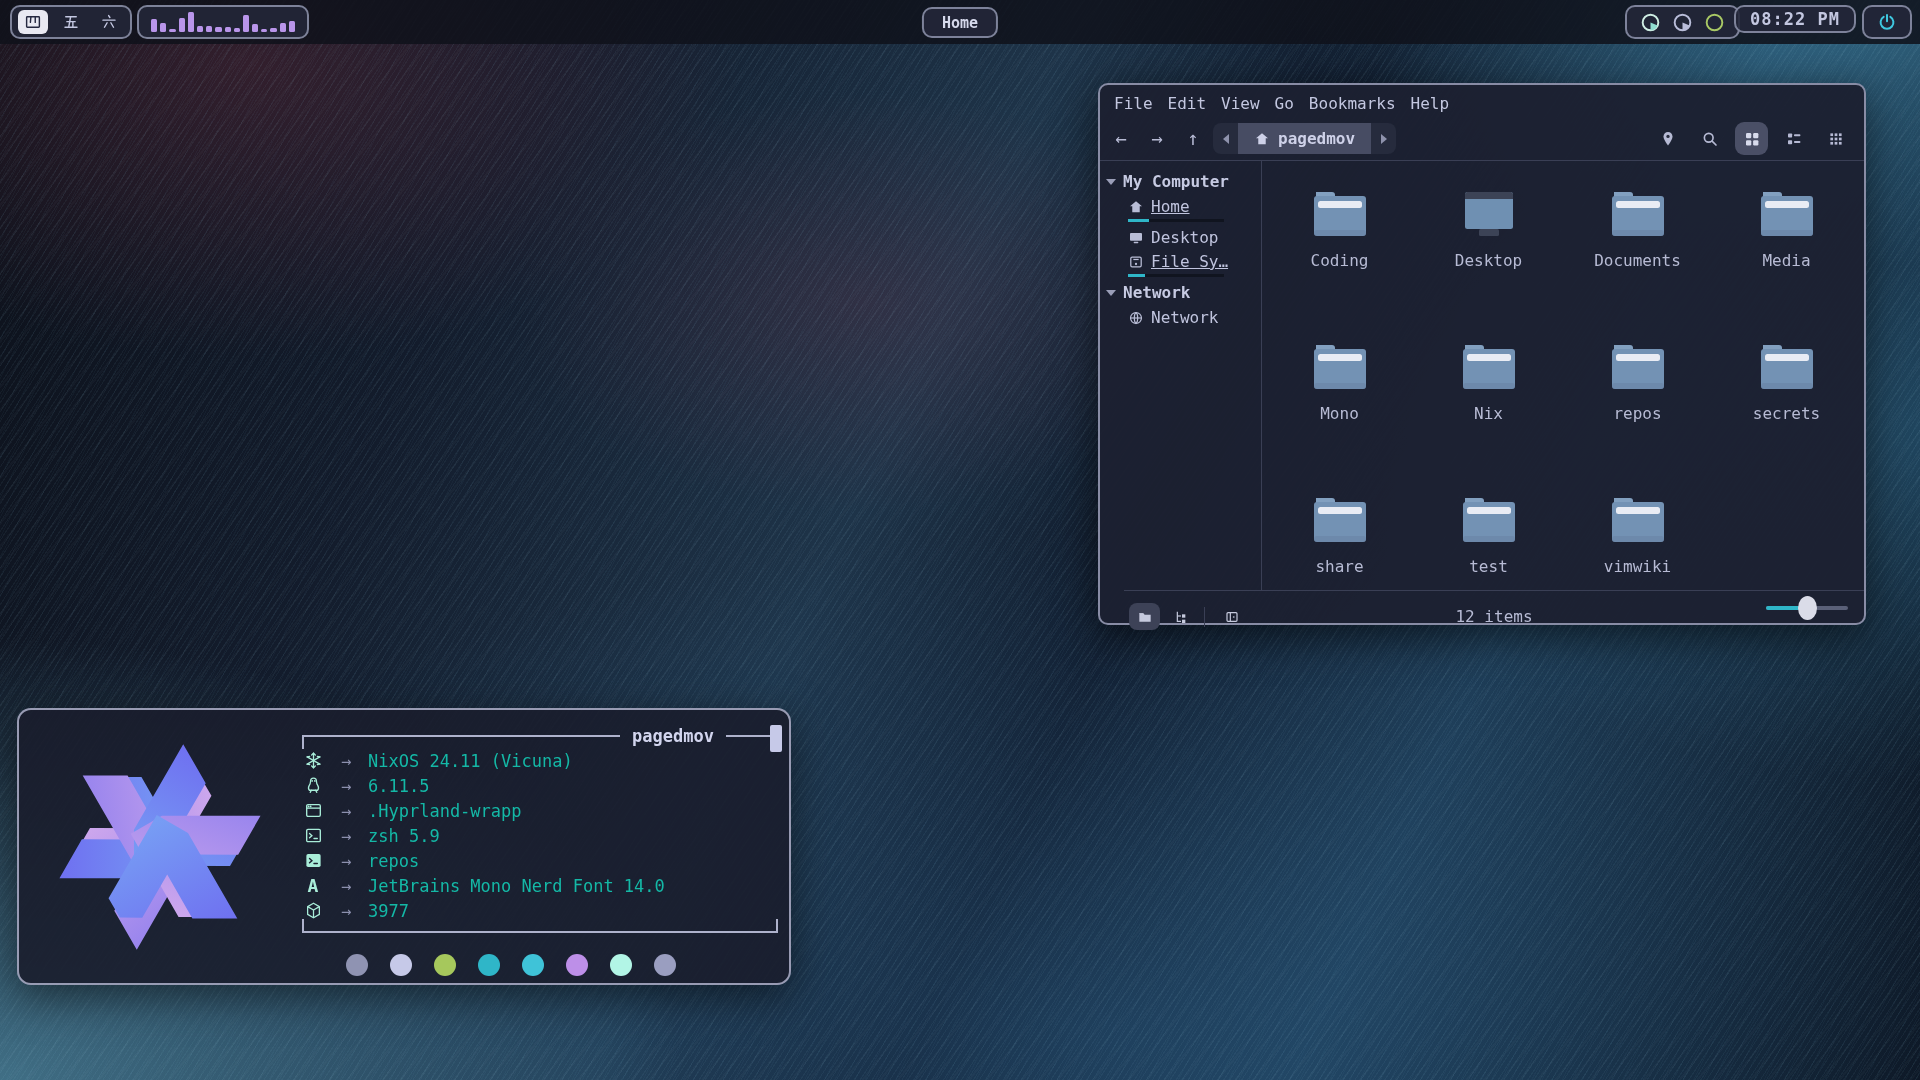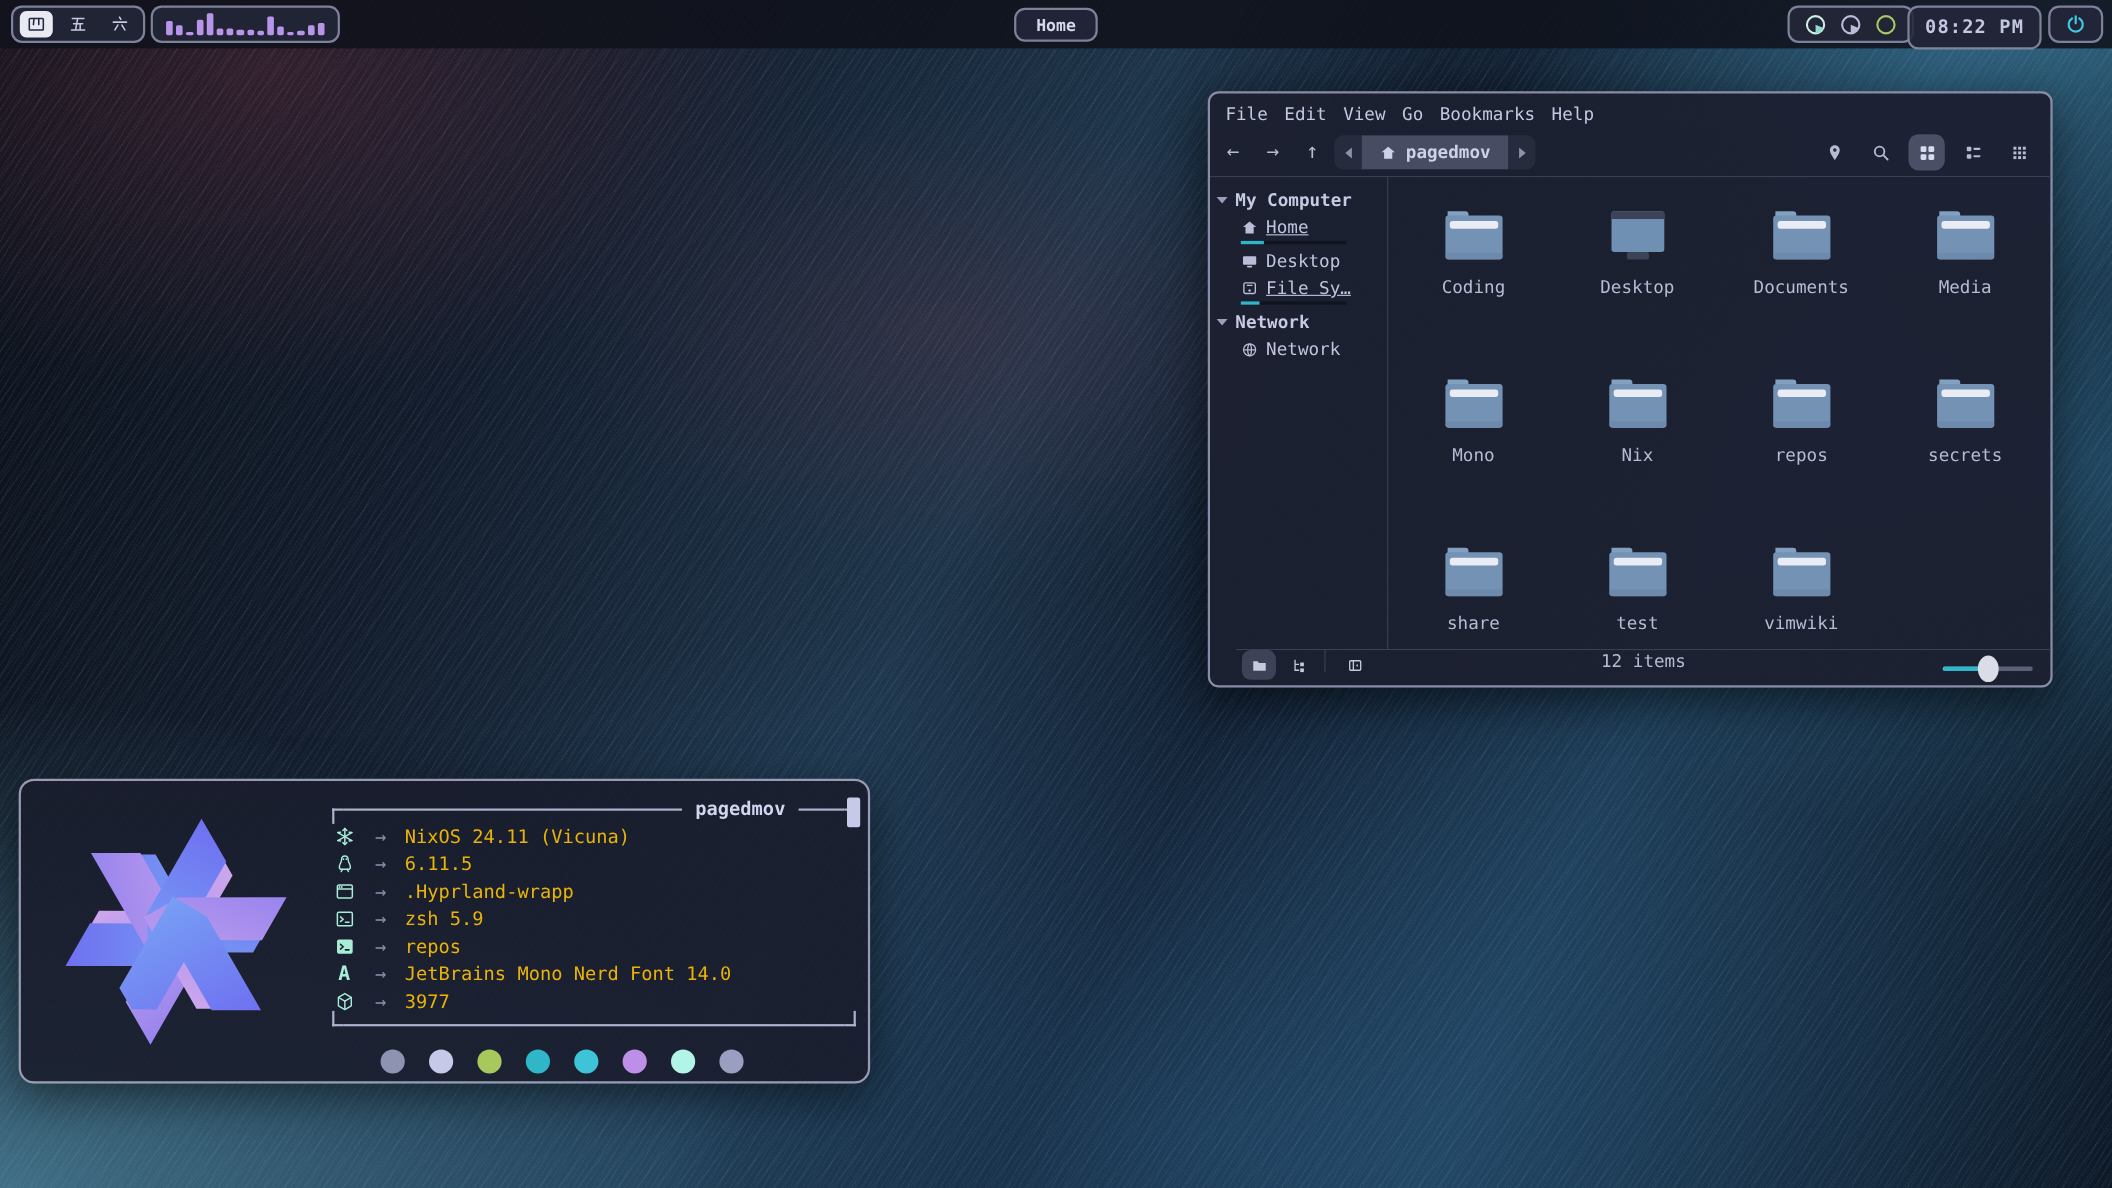--- a/index.html
+++ b/index.html
@@ -36,21 +36,21 @@
   .ws svg { width:18px; height:18px; }
   .ws.active { background:#e9e9f2; color:#252840; }
   .viz-pill { position:absolute; left:137px; top:5px; width:172px; height:34px;
               padding:0 12px; gap:3px; align-items:flex-end; padding-bottom:5px; }
   .viz-bar { width:7px; border-radius:1.5px; }
   .center-pill { position:absolute; left:50%; transform:translateX(-50%); top:7px;
                  height:31px; padding:0 18px; }
   .center-pill span { font-size:15px; font-weight:bold; color:#d6d9ec; }
   .rings-pill { position:absolute; right:180px; top:5px; height:34px; padding:0 13px; gap:11px; }
   .rings-pill svg { width:21px; height:21px; }
-  .clock-pill { position:absolute; right:64px; top:5px; height:40px; padding:0 14px; }
+  .clock-pill { position:absolute; right:64px; top:5px; height:28px; padding:0 14px; }
   .clock-pill span { font-size:17px; font-weight:bold; color:#c3c7e0; letter-spacing:1px; }
   .power-pill { position:absolute; right:8px; top:5px; height:34px; width:50px;
                 justify-content:center; }
   .power-pill svg { width:20px; height:20px; }
 
   
   .fm { position:absolute; left:1098px; top:83px; width:768px; height:542px;
         background:rgba(28,32,49,.96); border:2px solid rgba(155,160,186,.85);
         border-radius:10px; box-shadow:0 12px 42px rgba(0,0,0,.55); color:#bfc3dc; }
   .fm-menubar { display:flex; gap:15px; padding:9px 0 4px 14px; font-size:16px; color:#c3c7e0; }
@@ -84,21 +84,21 @@
   .sb-row svg { width:16px; height:16px; flex:none; color:#b9bdd6; }
   .sb-item.linked .sb-label { text-decoration:underline; }
   .usage { width:96px; height:3px; background:#10141f; margin:3px 0 1px 0; }
   .usage i { display:block; height:3px; background:#2fb6c8; }
   .fm-grid { flex:1; display:grid; grid-template-columns:repeat(4,149px); 
              grid-auto-rows:153px; padding:22px 0 0 3px; }
   .fold { display:flex; flex-direction:column; align-items:center; }
   .fold svg { width:56px; height:50px; margin-top:6px; }
   .fold span { margin-top:12px; font-size:16px; color:#b7bbd4; }
   .fm-status { position:relative; height:52px; border-top:1px solid #3a3f55;
-               display:flex; align-items:flex-start;margin-left:24px; }
+               display:flex; align-items:center;margin-left:24px; }
   .sbtn { width:31px; height:27px; margin-left:5px; border-radius:8px; display:flex;
           align-items:center; justify-content:center; color:#c6cade; }
   .sbtn svg { width:16px; height:16px; }
   .sbtn.active { background:#3d4257; }
   .s-divider { width:1px; height:20px; background:#3a3f55; margin:0 6px 0 8px; }
   .status-text { position:absolute; left:0; right:0; text-align:center; font-size:16px;
                  color:#b7bbd4; pointer-events:none; }
   .zoom-slider { position:absolute; right:16px; top:15px; width:82px; height:4px;
                  background:#5a6078; border-radius:2px; }
   .zoom-fill { height:4px; background:#2fb6c8; border-radius:2px; }
@@ -109,21 +109,21 @@
   .term { position:absolute; left:17px; top:708px; width:774px; height:277px;
           background:rgba(26,29,44,.9); border:2px solid rgba(166,170,194,.9);
           border-radius:14px; box-shadow:0 12px 42px rgba(0,0,0,.5); color:#c6c9e4; }
   .nix-logo { position:absolute; left:30px; top:26px; width:222px; height:222px; }
   .fetch { position:absolute; left:283px; top:13px; width:476px; font-size:17px; }
   .fline { height:25px; display:flex; align-items:center; }
   .fi { width:22px; display:flex; justify-content:center; color:#a9edd9; }
   .fi svg { width:19px; height:19px; }
   .glyphA { font-weight:bold; font-size:18px; color:#a9edd9; }
   .farrow { width:44px; text-align:center; color:#8c90ae; }
-  .ftext { color:#eab308; }
+  .ftext { color:#14b8a6; }
   .hline { height:2px; background:#aeb2cc; flex:1; align-self:center; }
   .hshort { height:2px; background:#aeb2cc; width:42px; align-self:center; }
   .corner { width:10px; align-self:center; }
   .c-tl { height:14px; border-top:2px solid #aeb2cc; border-left:2px solid #aeb2cc; margin-top:12px; }
   .c-tr { height:14px; border-top:2px solid #aeb2cc; border-right:2px solid #aeb2cc; margin-top:12px; }
   .c-bl { height:14px; border-bottom:2px solid #aeb2cc; border-left:2px solid #aeb2cc; margin-bottom:12px; }
   .c-br { height:14px; border-bottom:2px solid #aeb2cc; border-right:2px solid #aeb2cc; margin-bottom:12px; }
   .ftitle { padding:0 12px; font-weight:bold; color:#d2d5ee; }
   .dots { display:flex; gap:22px; padding-left:44px; margin-top:13px; }
   .dot { width:22px; height:22px; border-radius:50%; }

